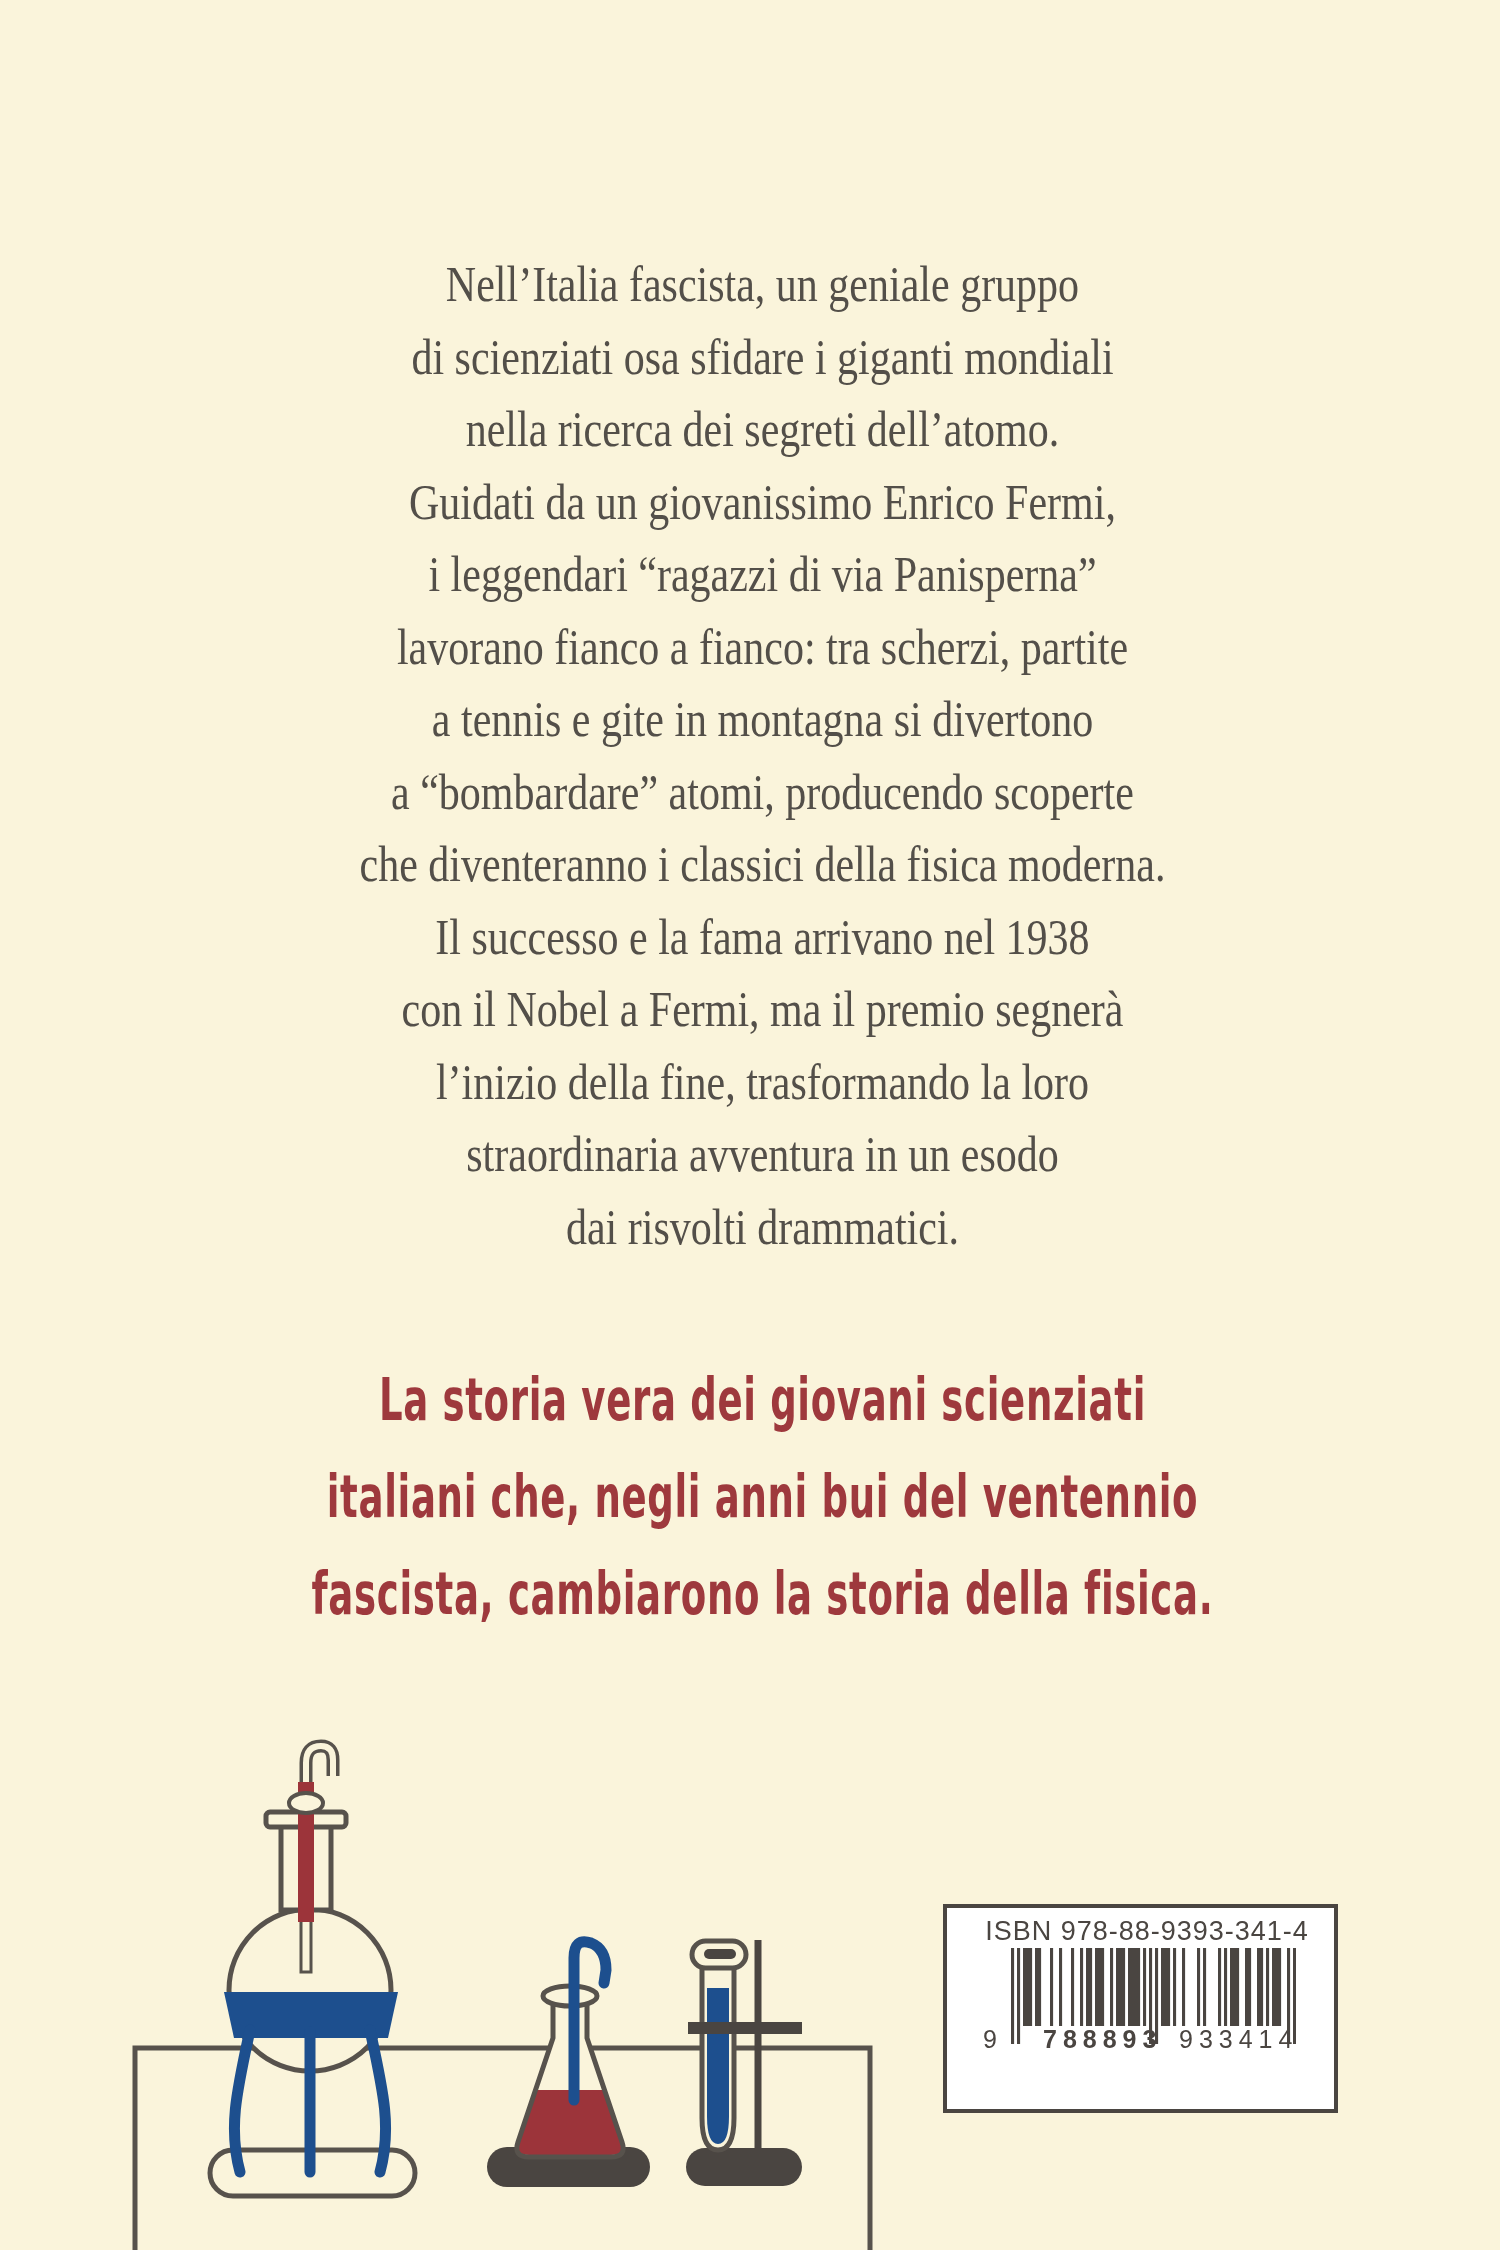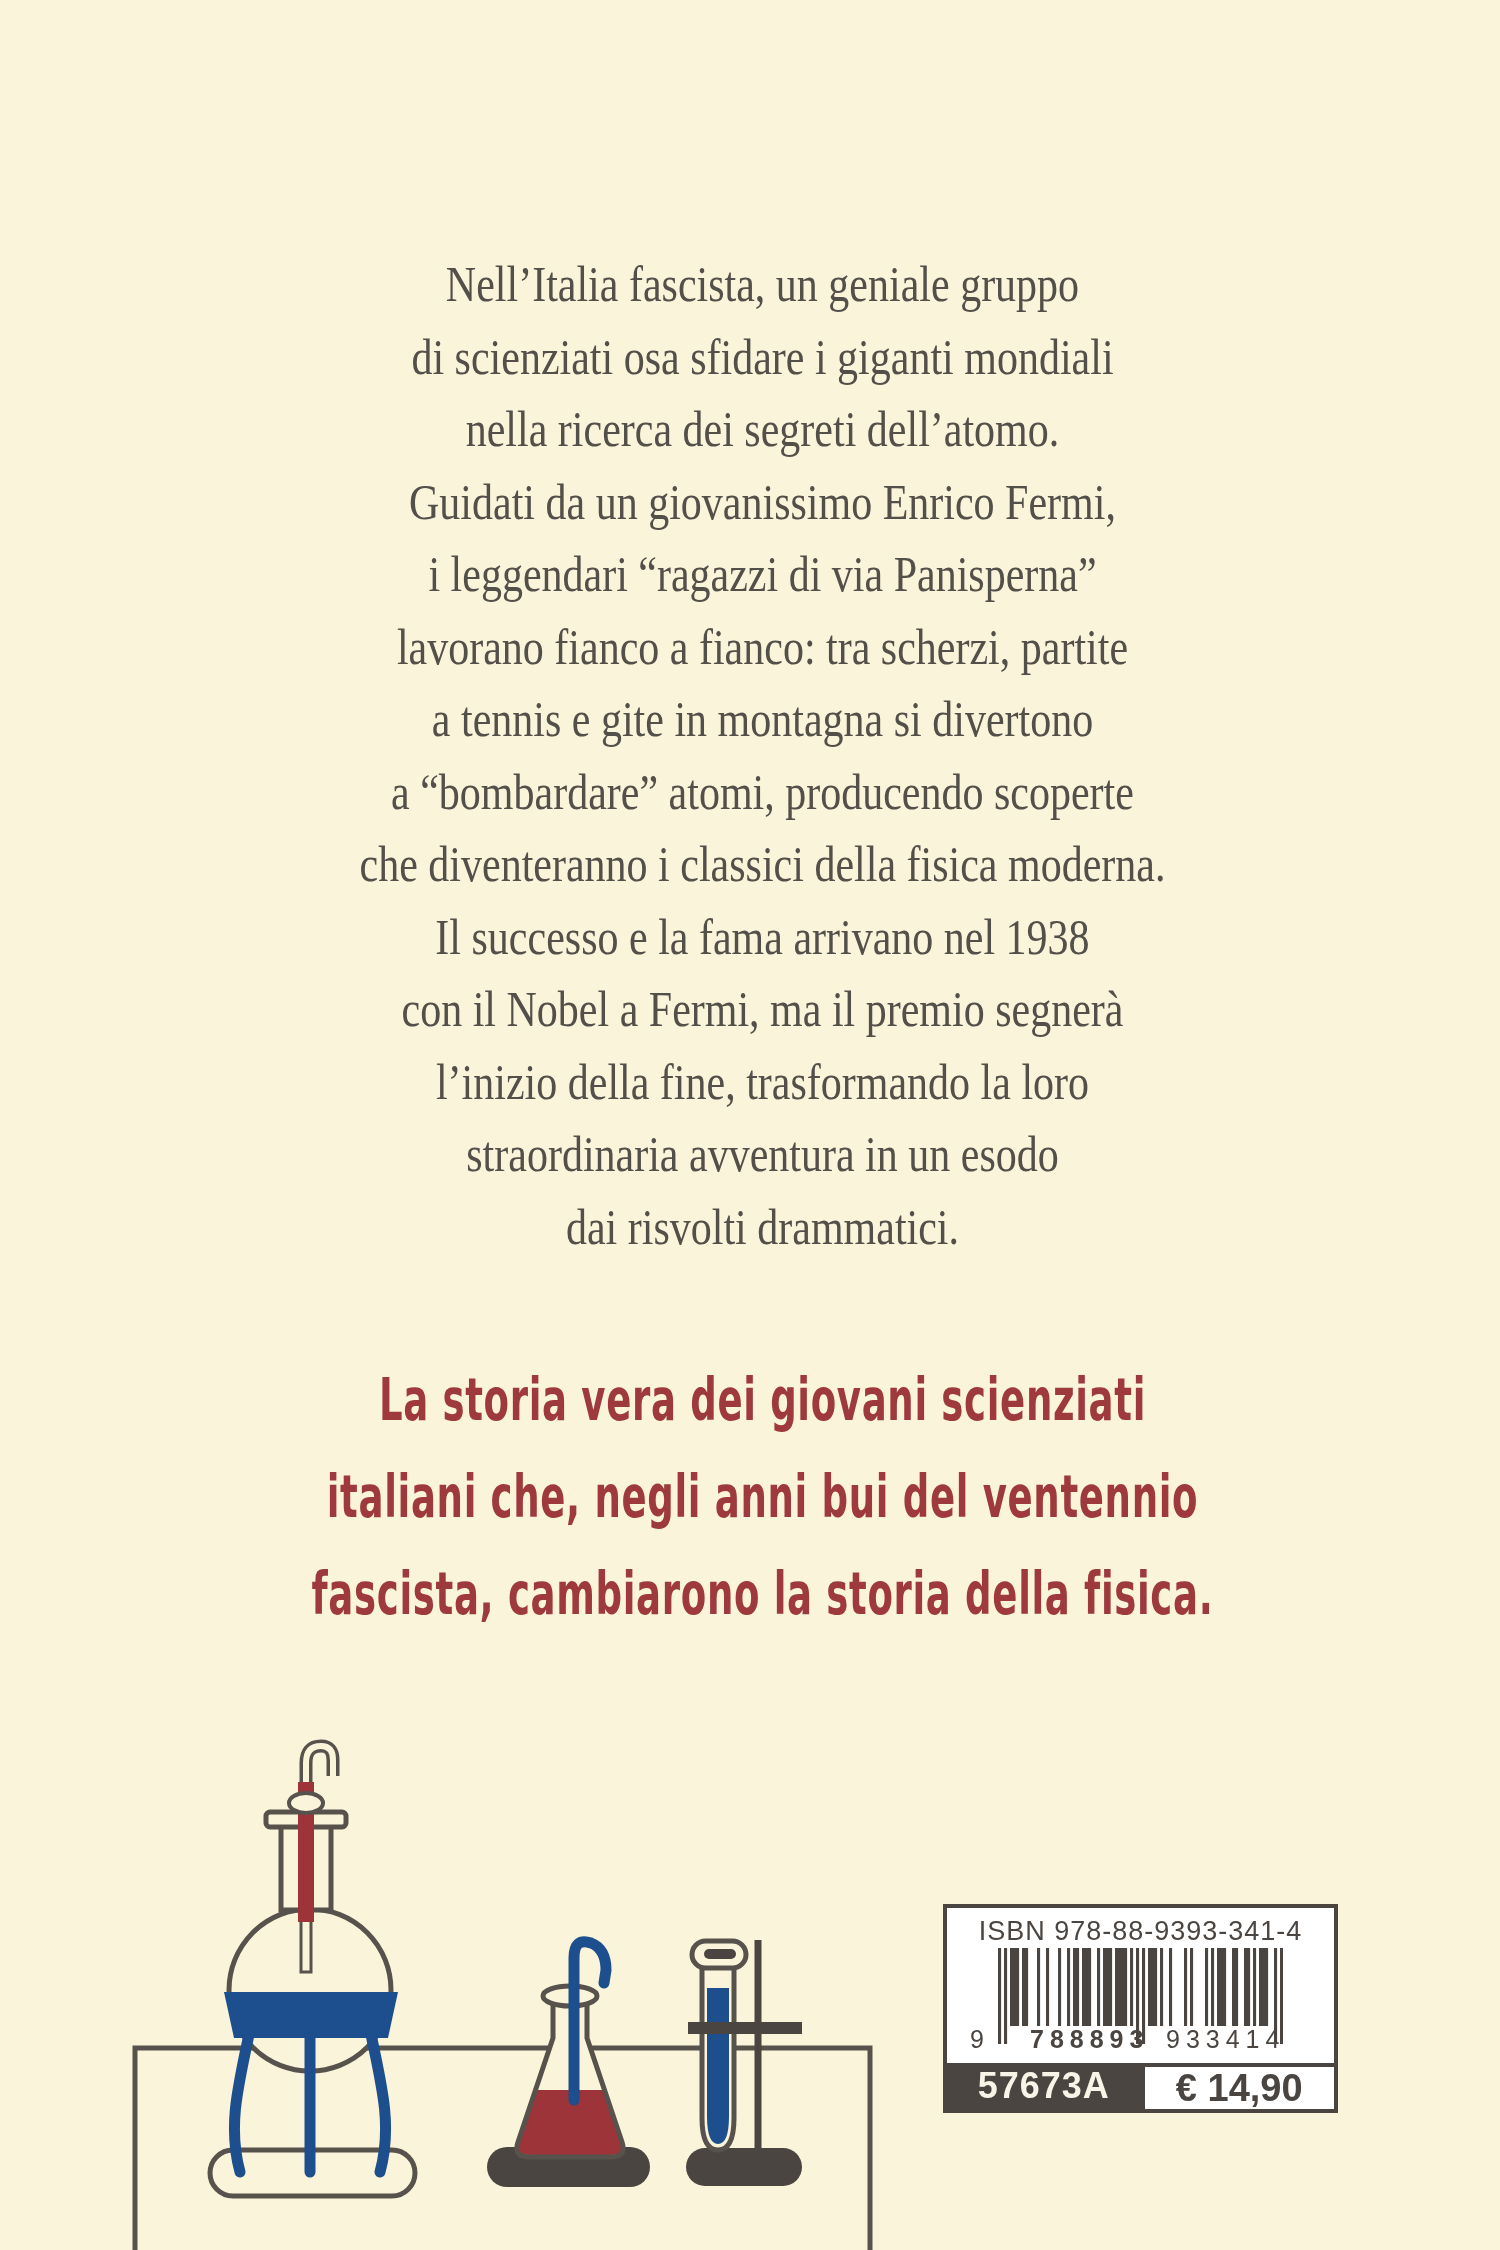--- a/index.html
+++ b/index.html
@@ -24,21 +24,21 @@
   }
   
   .illustration{position:absolute;top:1630px;left:0;}
   
   .barcode-label{
     position:absolute;left:943px;top:1904px;width:395px;height:209px;
     box-sizing:border-box;border:4px solid var(--dark);background:#ffffff;
     display:flex;flex-direction:column;
     font-family:"Liberation Sans",sans-serif;color:var(--dark);
   }
-  .bc-top{position:relative;flex:1;}
+  .bc-top{position:relative;flex:1;margin-left:13px;}
   .bc-isbn{margin-top:8px;text-align:center;font-size:27px;letter-spacing:1px;white-space:nowrap;}
   .bc-bars{position:absolute;top:40px;left:51px;}
   .bc-digits{position:absolute;top:117px;left:51px;width:285px;height:30px;font-size:25px;letter-spacing:6px;}
   .bc-digits span{position:absolute;white-space:nowrap;}
   .bc-d9{left:-28px;}
   .bc-g1{left:32px;font-weight:bold;}
   .bc-g2{left:168px;}
   .bc-strip{height:46px;display:flex;}
   .bc-code{
     width:50%;background:var(--dark);color:#f8f4e8;
@@ -176,19 +176,15 @@
           <rect x="267" y="0" width="3.1" height="78"></rect>
           <rect x="276" y="0" width="3.1" height="96"></rect>
           <rect x="282" y="0" width="3.1" height="96"></rect>
         </svg>
       <div class="bc-digits">
         <span class="bc-d9">9</span>
         <span class="bc-g1">788893</span>
         <span class="bc-g2">933414</span>
       </div>
     </div>
-    <div class="bc-strip">
-      <div class="bc-code">57673A</div>
-      <div class="bc-price">€ 14,90</div>
-    </div>
   </div>
 
 </div>
 
 </body></html>

